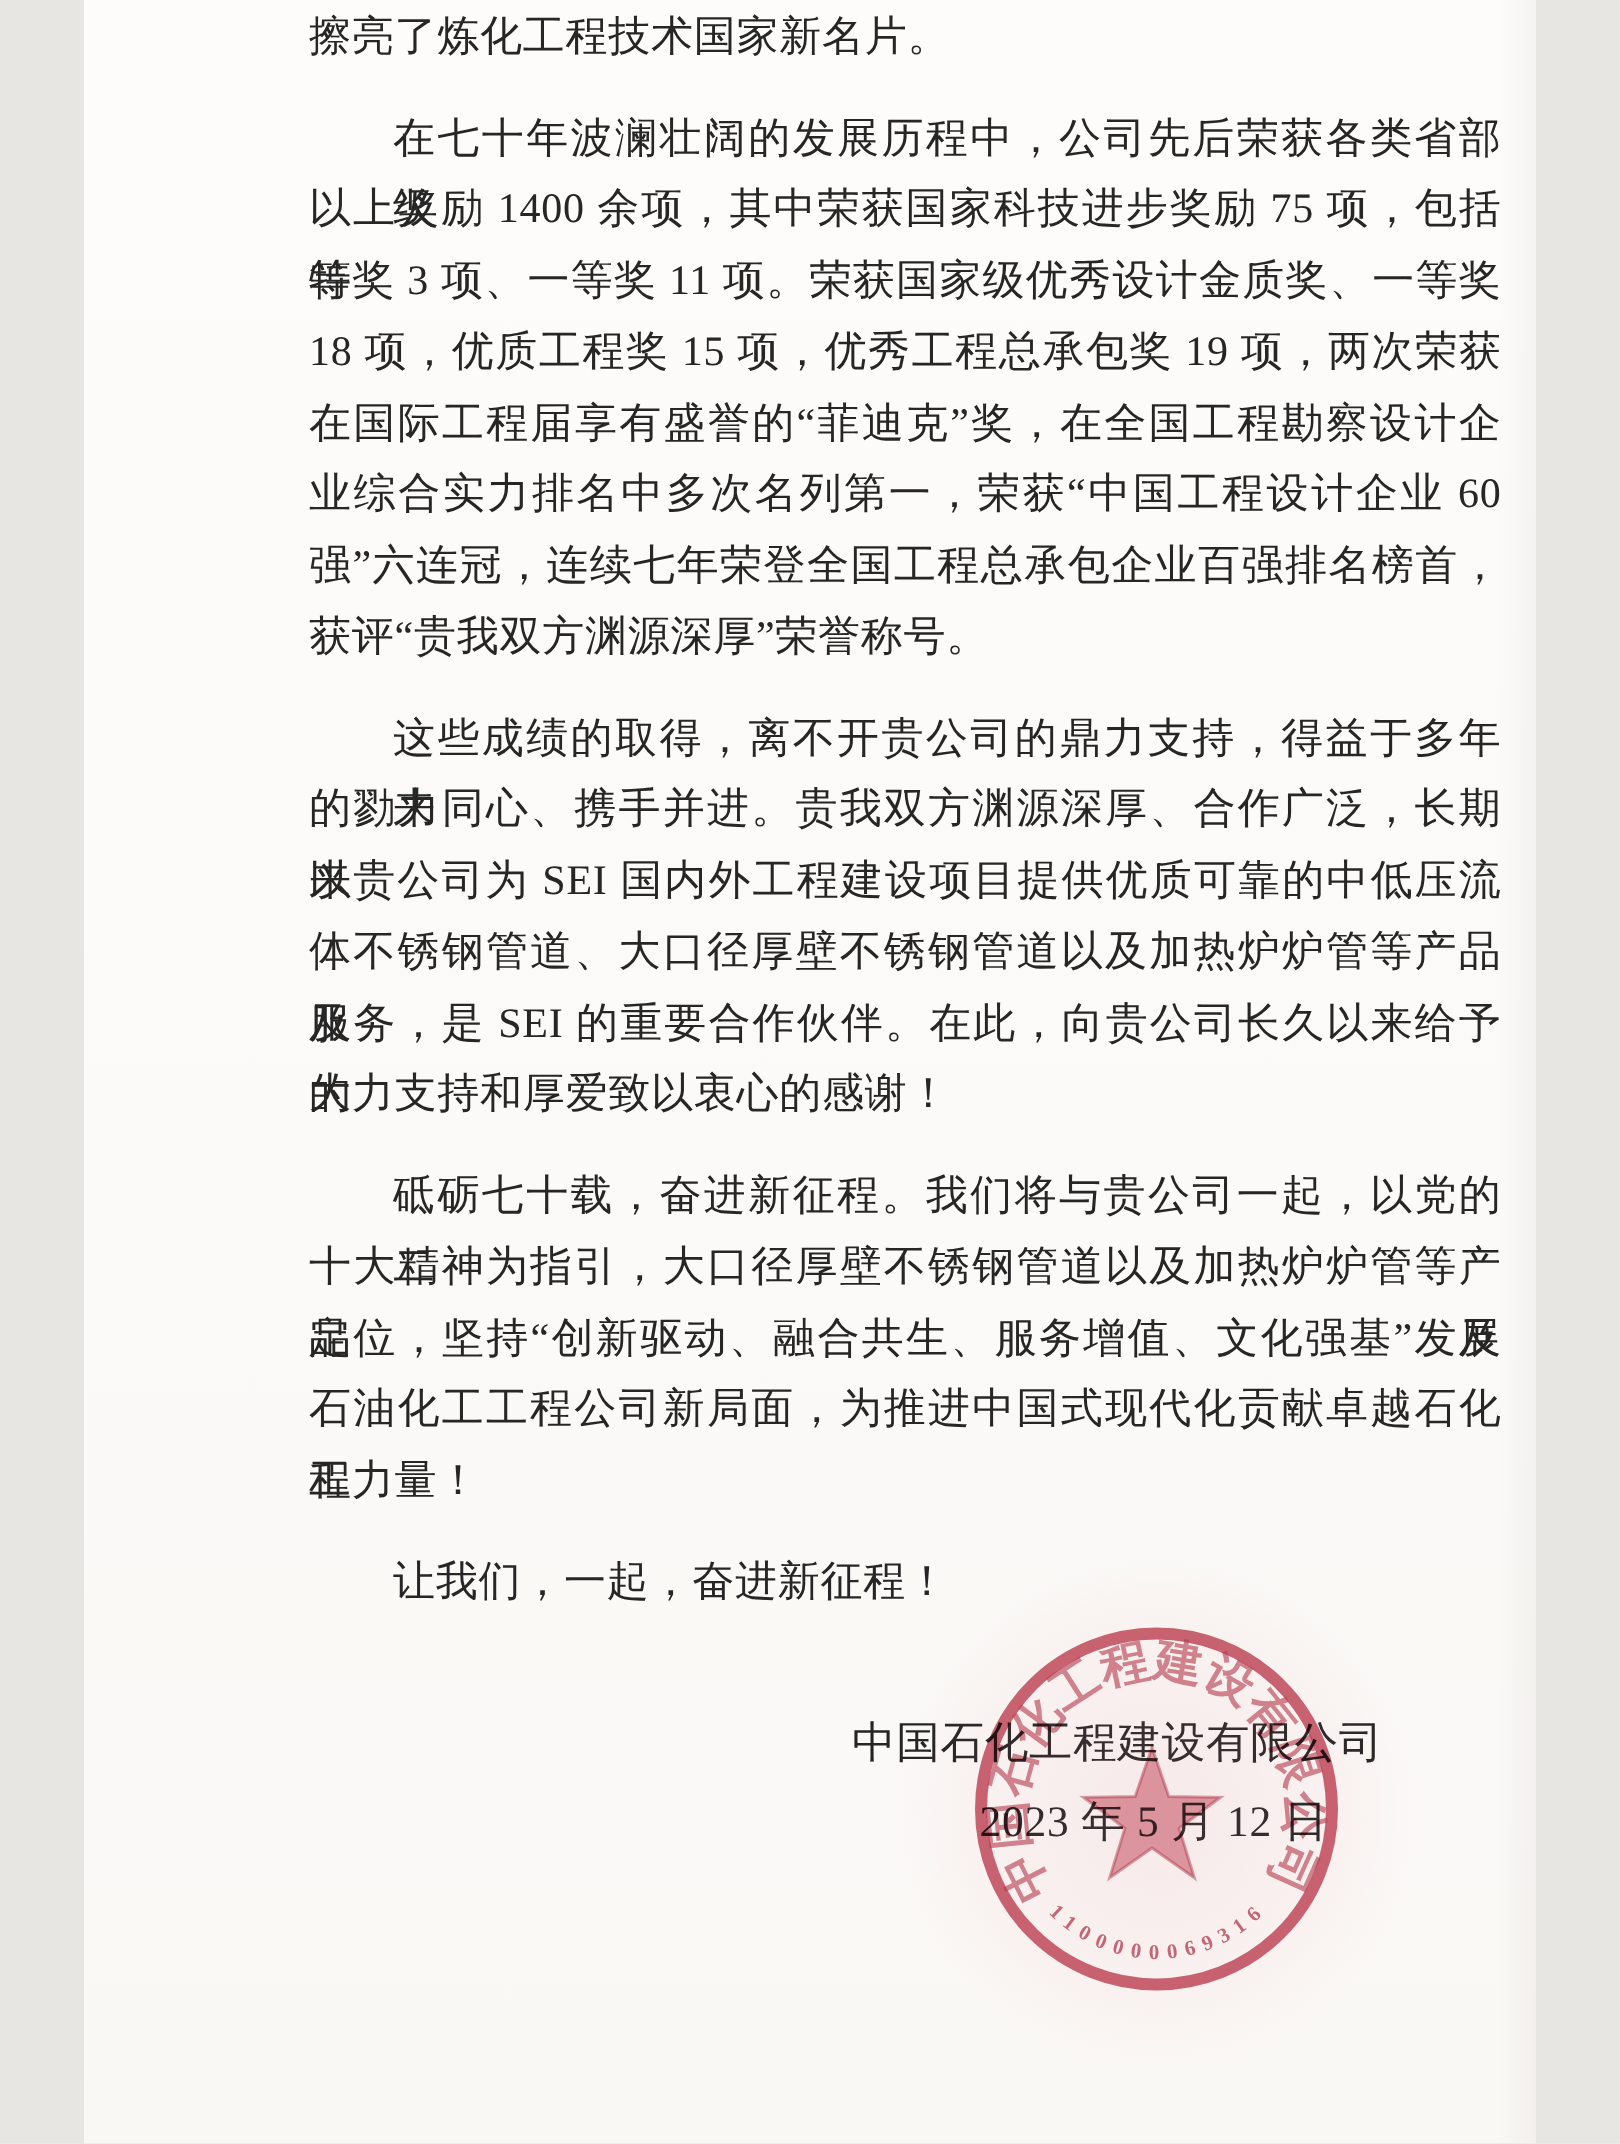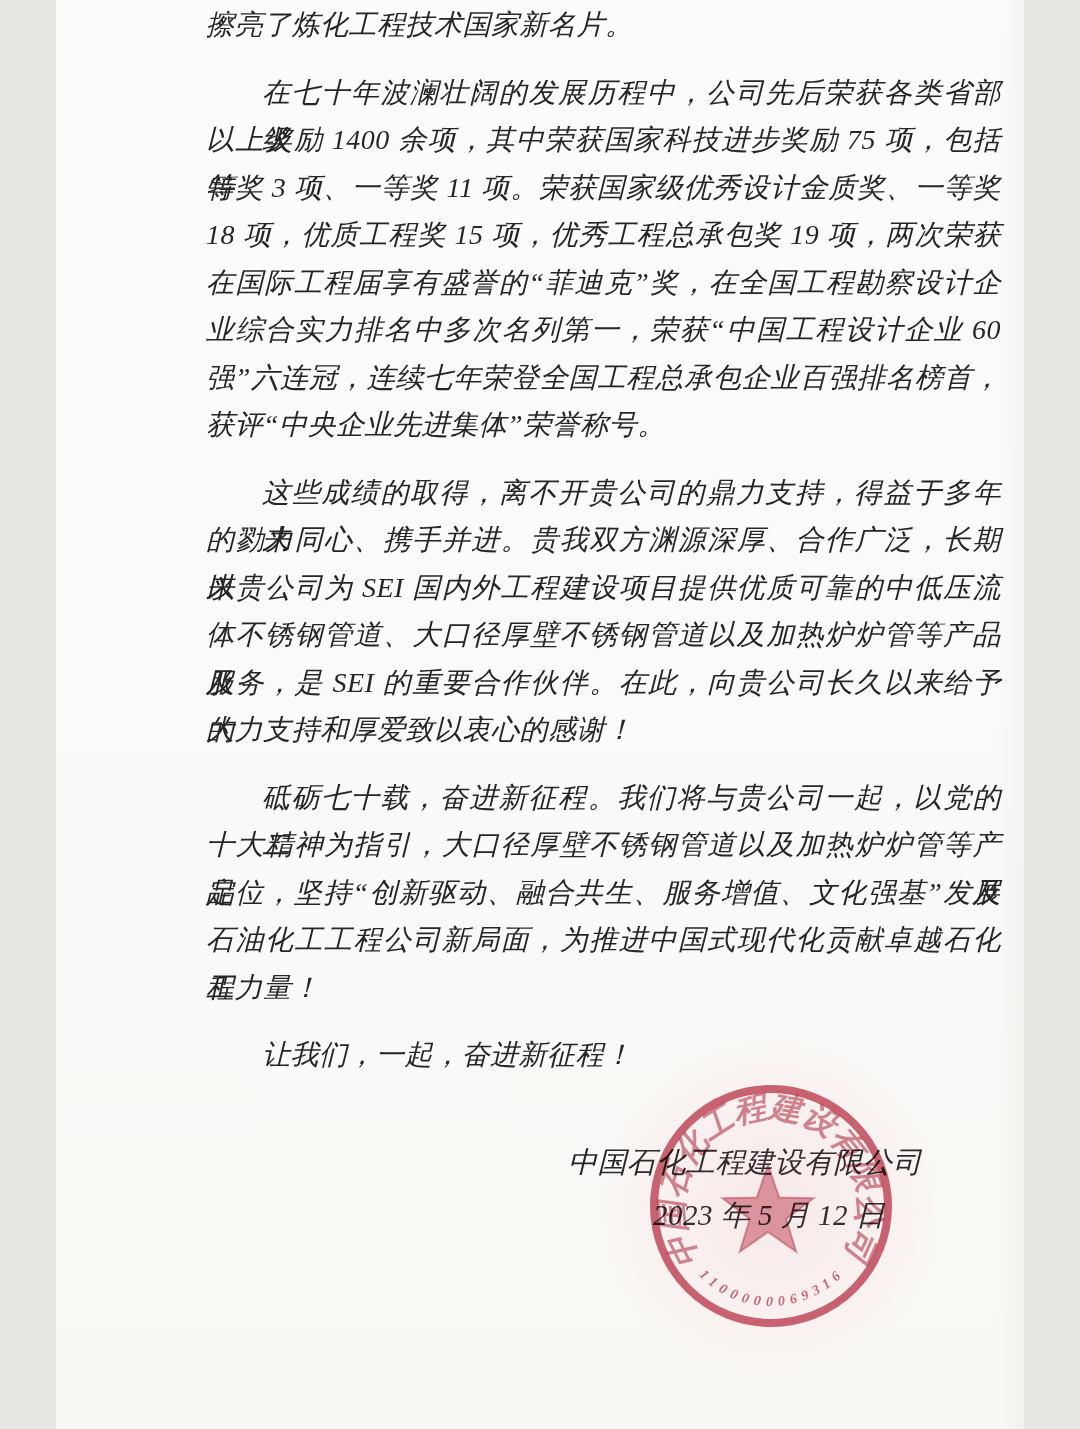--- a/index.html
+++ b/index.html
@@ -4,21 +4,20 @@
 <style>
   html,body{margin:0;padding:0;background:#e8e6e3;}
   .page{
     position:relative;
     width:968px;height:1429px;
     margin:0 auto;
     background:linear-gradient(180deg,#fdfcfb 0%,#fbfaf8 55%,#faf8f5 100%);
     overflow:hidden;
     font-family:"Liberation Serif","DejaVu Serif",serif;
     color:#262626;
-    font-style:italic;
   }
   
   .page::after{
     content:"";position:absolute;top:0;right:0;width:26px;height:100%;
     background:linear-gradient(90deg,rgba(0,0,0,0) 0%,rgba(120,115,110,0.06) 100%);
     pointer-events:none;
   }
   .letter{
     position:absolute;left:150px;top:1px;width:795px;
     font-size:28px;line-height:47.5px;
@@ -60,21 +59,21 @@
 
   <div class="letter">
     <div class="line short">擦亮了炼化工程技术国家新名片。</div>
     <div class="line indent">在七十年波澜壮阔的发展历程中，公司先后荣获各类省部级</div>
     <div class="line">以上奖励 1400 余项，其中荣获国家科技进步奖励 75 项，包括特</div>
     <div class="line">等奖 3 项、一等奖 11 项。荣获国家级优秀设计金质奖、一等奖</div>
     <div class="line">18 项，优质工程奖 15 项，优秀工程总承包奖 19 项，两次荣获</div>
     <div class="line">在国际工程届享有盛誉的“菲迪克”奖，在全国工程勘察设计企</div>
     <div class="line">业综合实力排名中多次名列第一，荣获“中国工程设计企业 60</div>
     <div class="line">强”六连冠，连续七年荣登全国工程总承包企业百强排名榜首，</div>
-    <div class="line short">获评“中央企业先进集体”荣誉称号。</div>
+    <div class="line short">获评“贵我双方渊源深厚”荣誉称号。</div>
     <div class="line indent">这些成绩的取得，离不开贵公司的鼎力支持，得益于多年来</div>
     <div class="line">的勠力同心、携手并进。贵我双方渊源深厚、合作广泛，长期以</div>
     <div class="line">来贵公司为 SEI 国内外工程建设项目提供优质可靠的中低压流</div>
     <div class="line">体不锈钢管道、大口径厚壁不锈钢管道以及加热炉炉管等产品及</div>
     <div class="line">服务，是 SEI 的重要合作伙伴。在此，向贵公司长久以来给予的</div>
     <div class="line short">大力支持和厚爱致以衷心的感谢！</div>
     <div class="line indent">砥砺七十载，奋进新征程。我们将与贵公司一起，以党的二</div>
     <div class="line">十大精神为指引，大口径厚壁不锈钢管道以及加热炉炉管等产品及</div>
     <div class="line">定位，坚持“创新驱动、融合共生、服务增值、文化强基”发展</div>
     <div class="line">石油化工工程公司新局面，为推进中国式现代化贡献卓越石化工</div>

